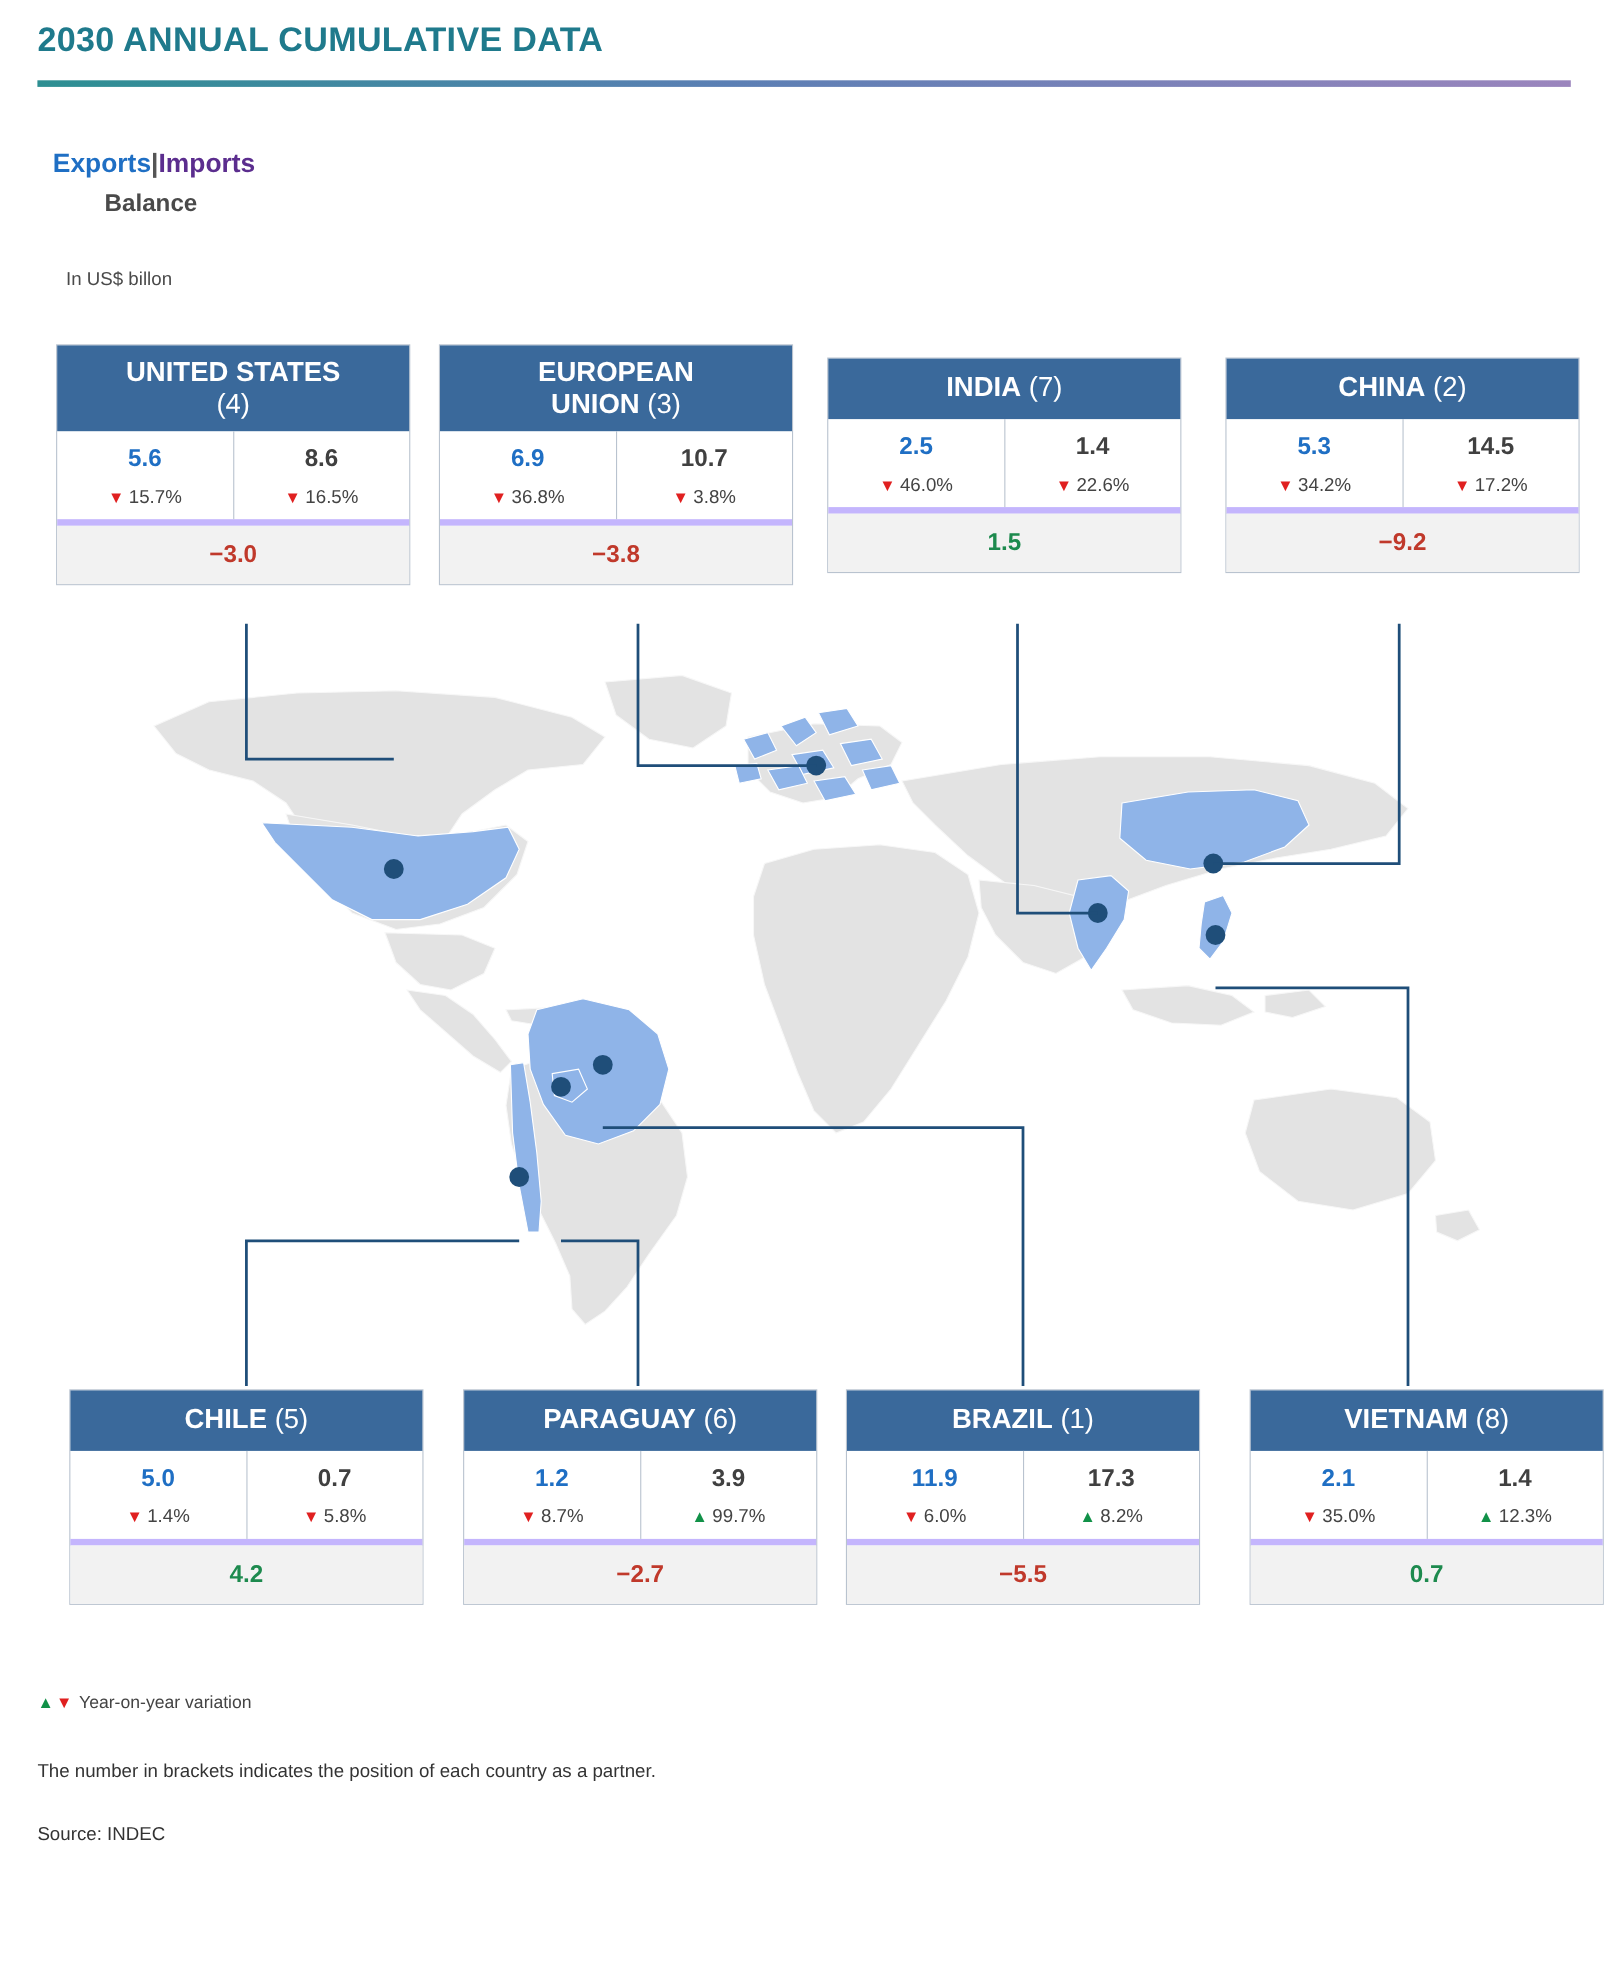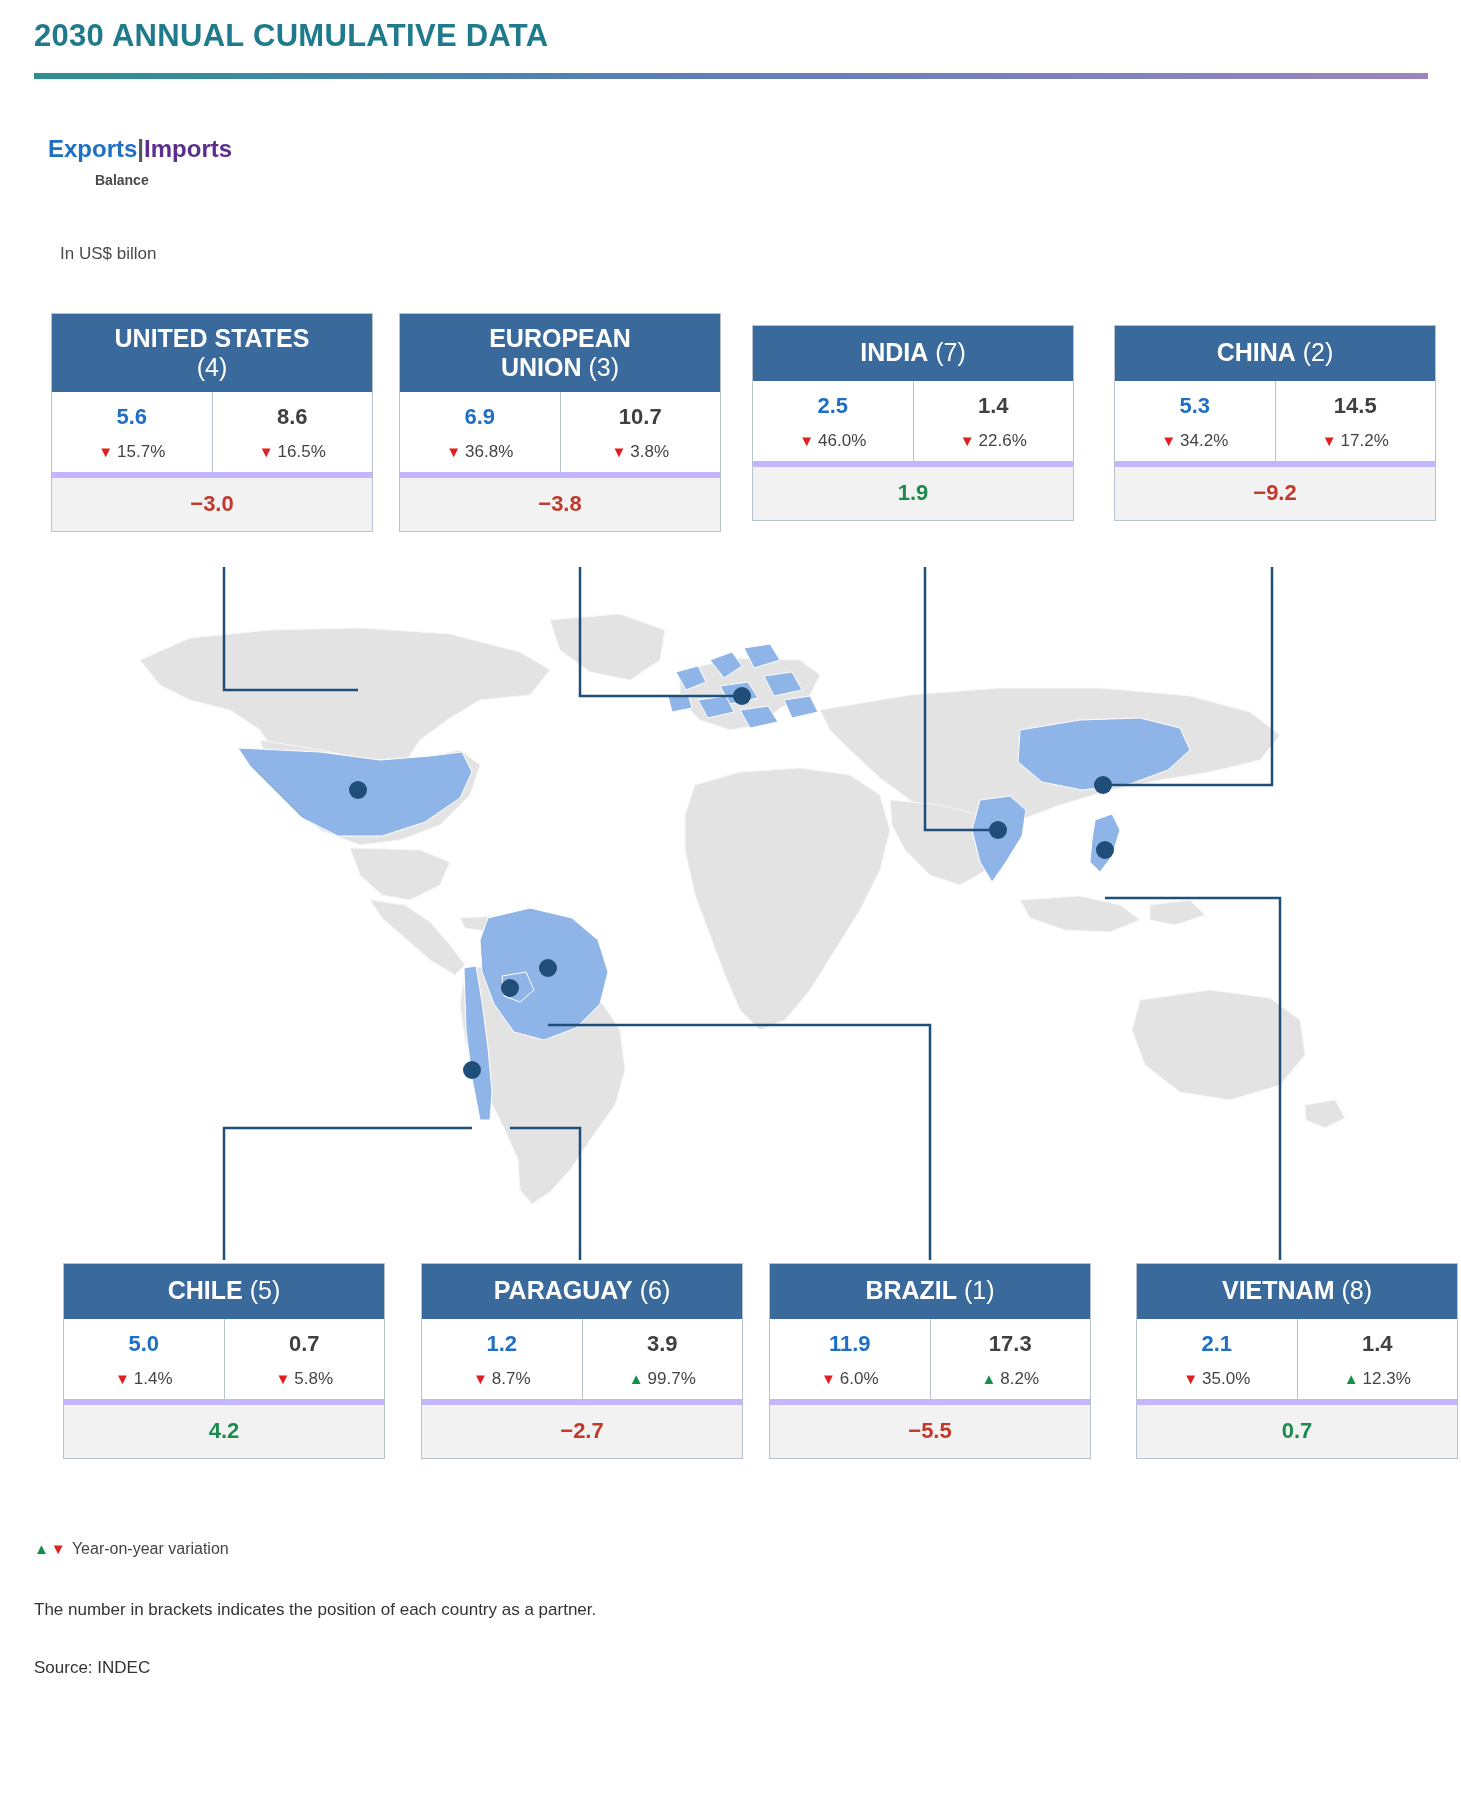--- a/index.html
+++ b/index.html
@@ -18,21 +18,21 @@
   .title-rule{
     position:absolute;left:34px;top:73px;width:1394px;height:6px;
     background:linear-gradient(to right,#2d8f92 0%, #5b7fb4 45%, #9b85bd 100%);
   }
 
   
   .legend{position:absolute;left:48px;top:135px;font-size:24px;}
   .legend .exp{color:#1f6fc4;font-weight:bold;}
   .legend .sep{color:#555;font-weight:bold;}
   .legend .imp{color:#5b2d8e;font-weight:bold;}
-  .legend-balance{position:absolute;left:95px;top:172px;font-size:14px;font-weight:bold;color:#4a4a4a;}
+  .legend-balance{position:absolute;left:95px;top:172px;font-size:22px;font-weight:bold;color:#4a4a4a;}
   .legend-unit{position:absolute;left:60px;top:200px;font-size:17px;color:#4a4a4a;margin-top:44px;}
 
   
   .map-wrap{position:absolute;left:120px;top:600px;width:1230px;height:610px;}
   .map-wrap svg{width:100%;height:100%;display:block;}
 
   
   .lines{position:absolute;left:0;top:0;width:1461px;height:1803px;pointer-events:none;}
 
   
@@ -215,21 +215,21 @@
     <div class="vals">
       <div class="vcell left">
         <div class="num exp">2.5</div>
         <div class="pct"><span class="tri down">▼</span><span>46.0%</span></div>
       </div>
       <div class="vcell">
         <div class="num imp">1.4</div>
         <div class="pct"><span class="tri down">▼</span><span>22.6%</span></div>
       </div>
     </div>
-    <div class="bal pos">1.9</div>
+    <div class="bal pos">1.5</div>
   </div>
 
   <div class="card" style="left:1114px;top:325px;">
     <div class="hd">
       <b>CHINA</b> <span>(2)</span>
     </div>
     <div class="vals">
       <div class="vcell left">
         <div class="num exp">5.3</div>
         <div class="pct"><span class="tri down">▼</span><span>34.2%</span></div>

